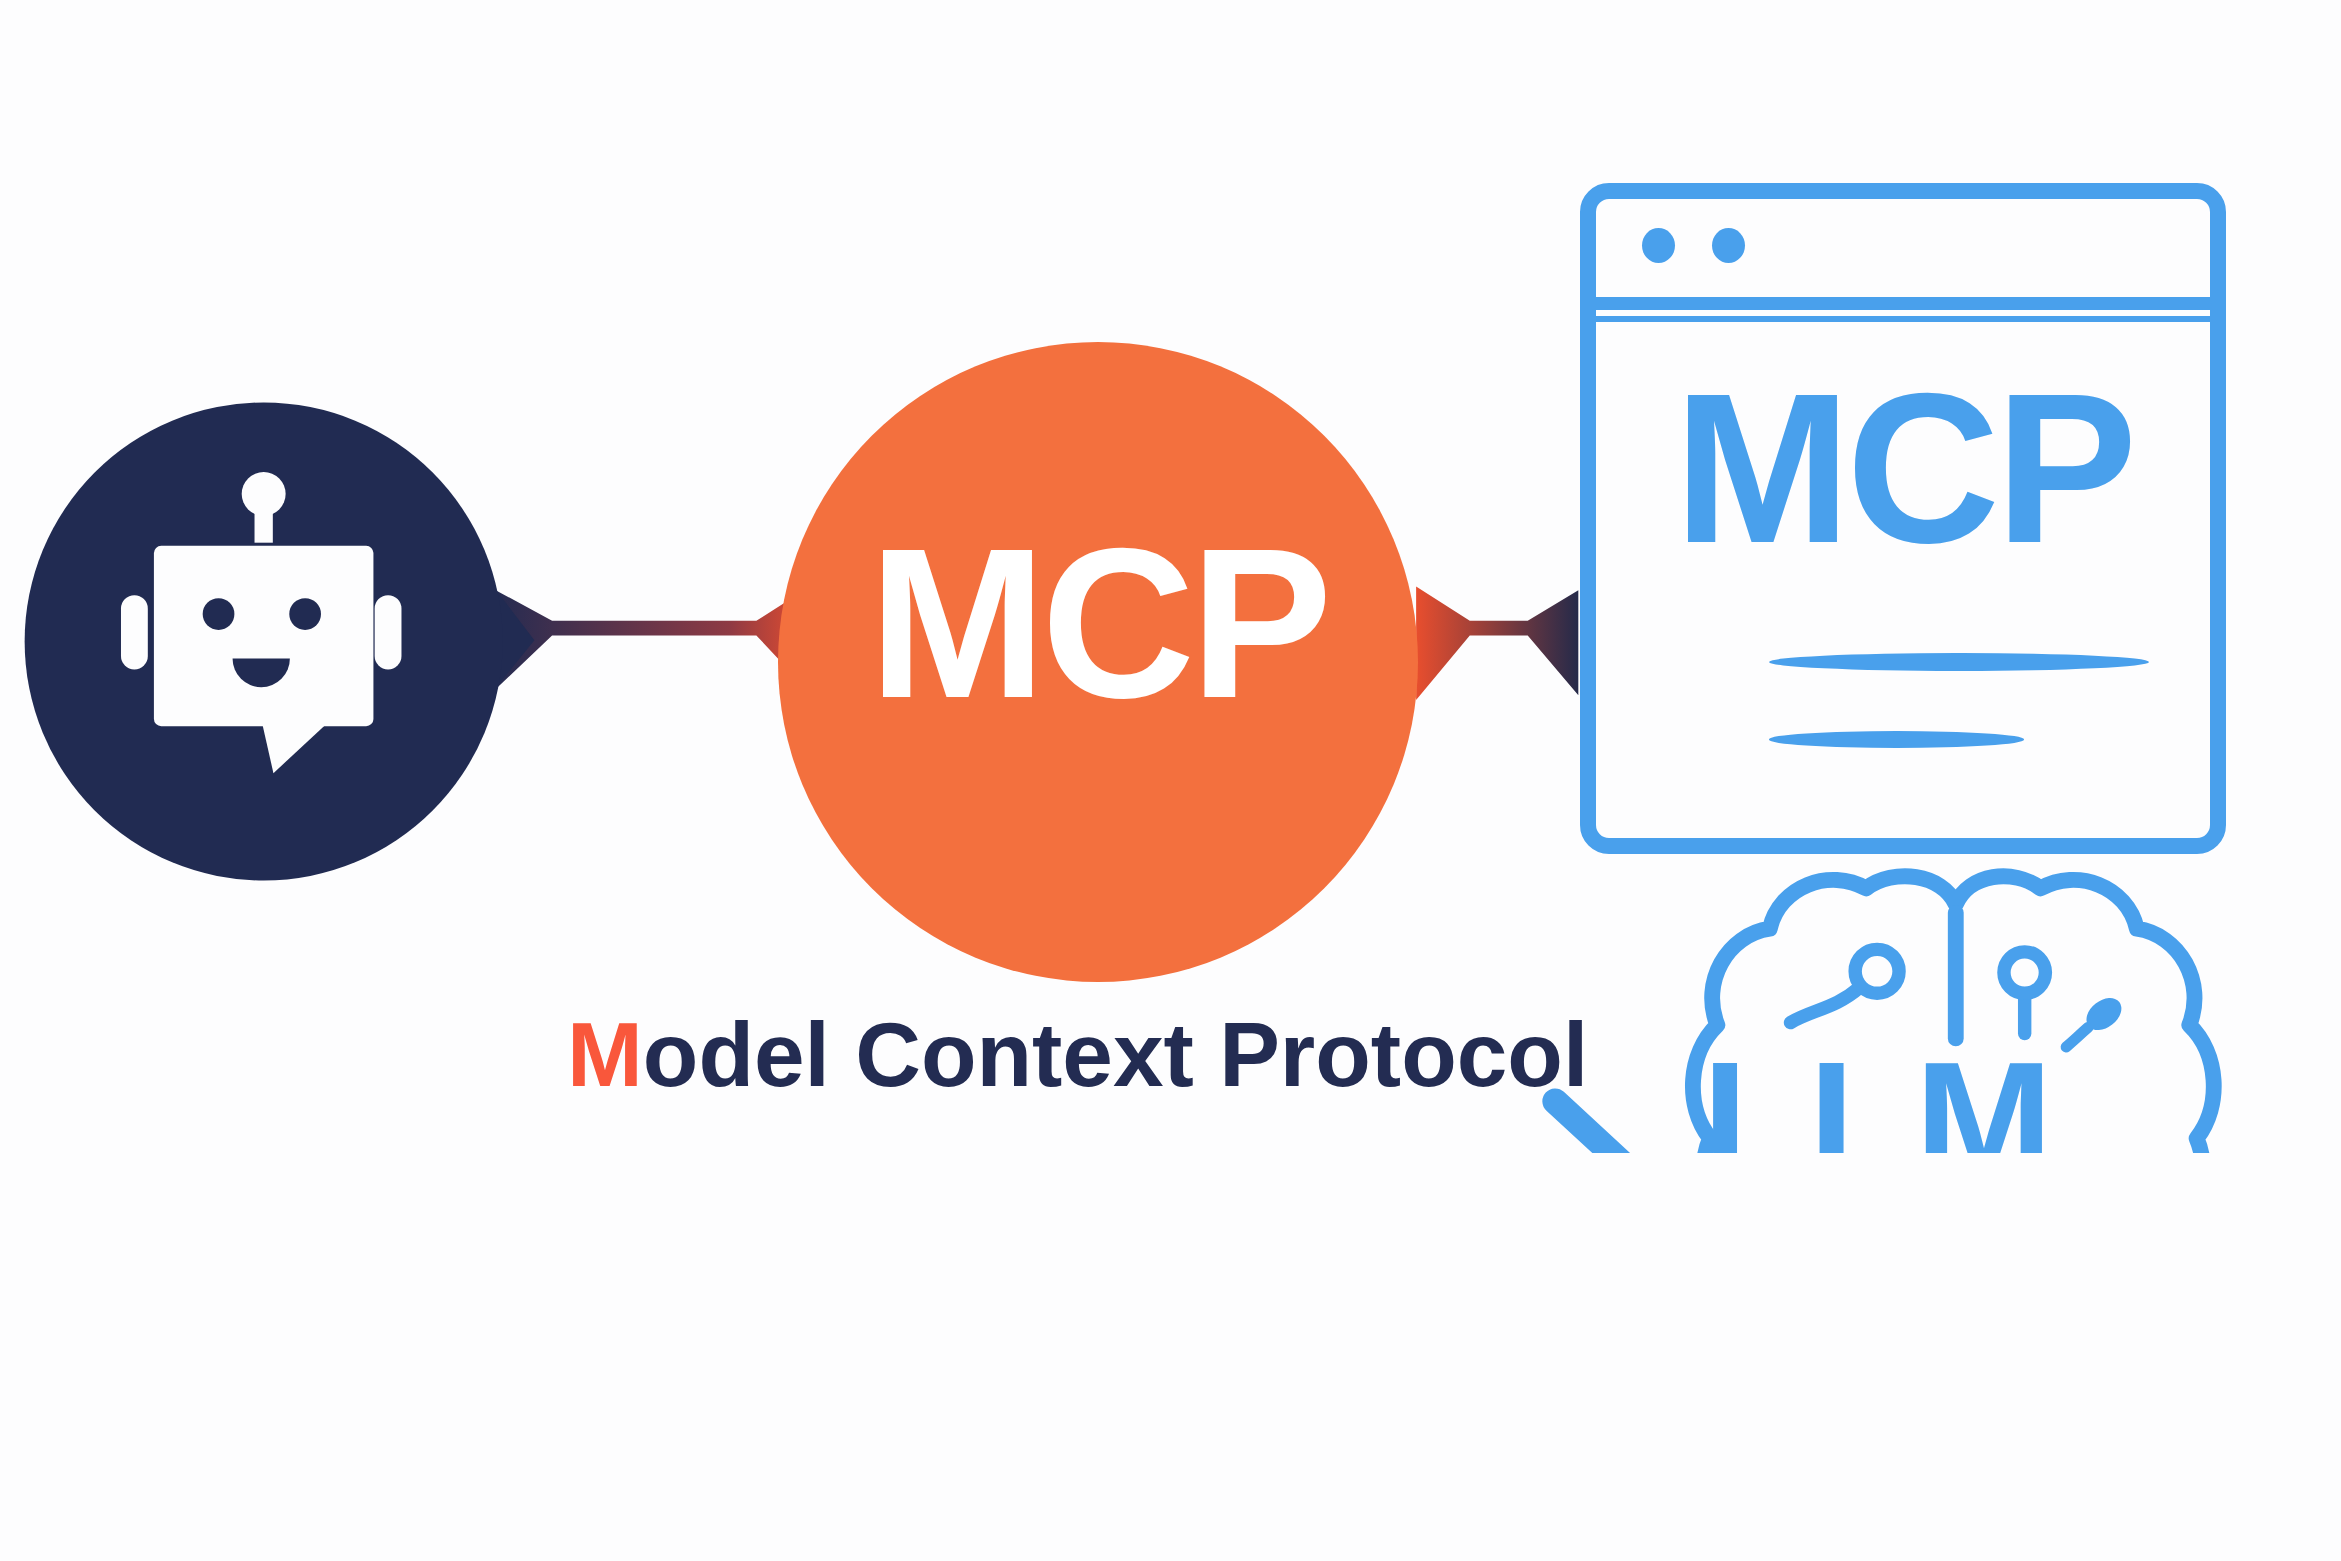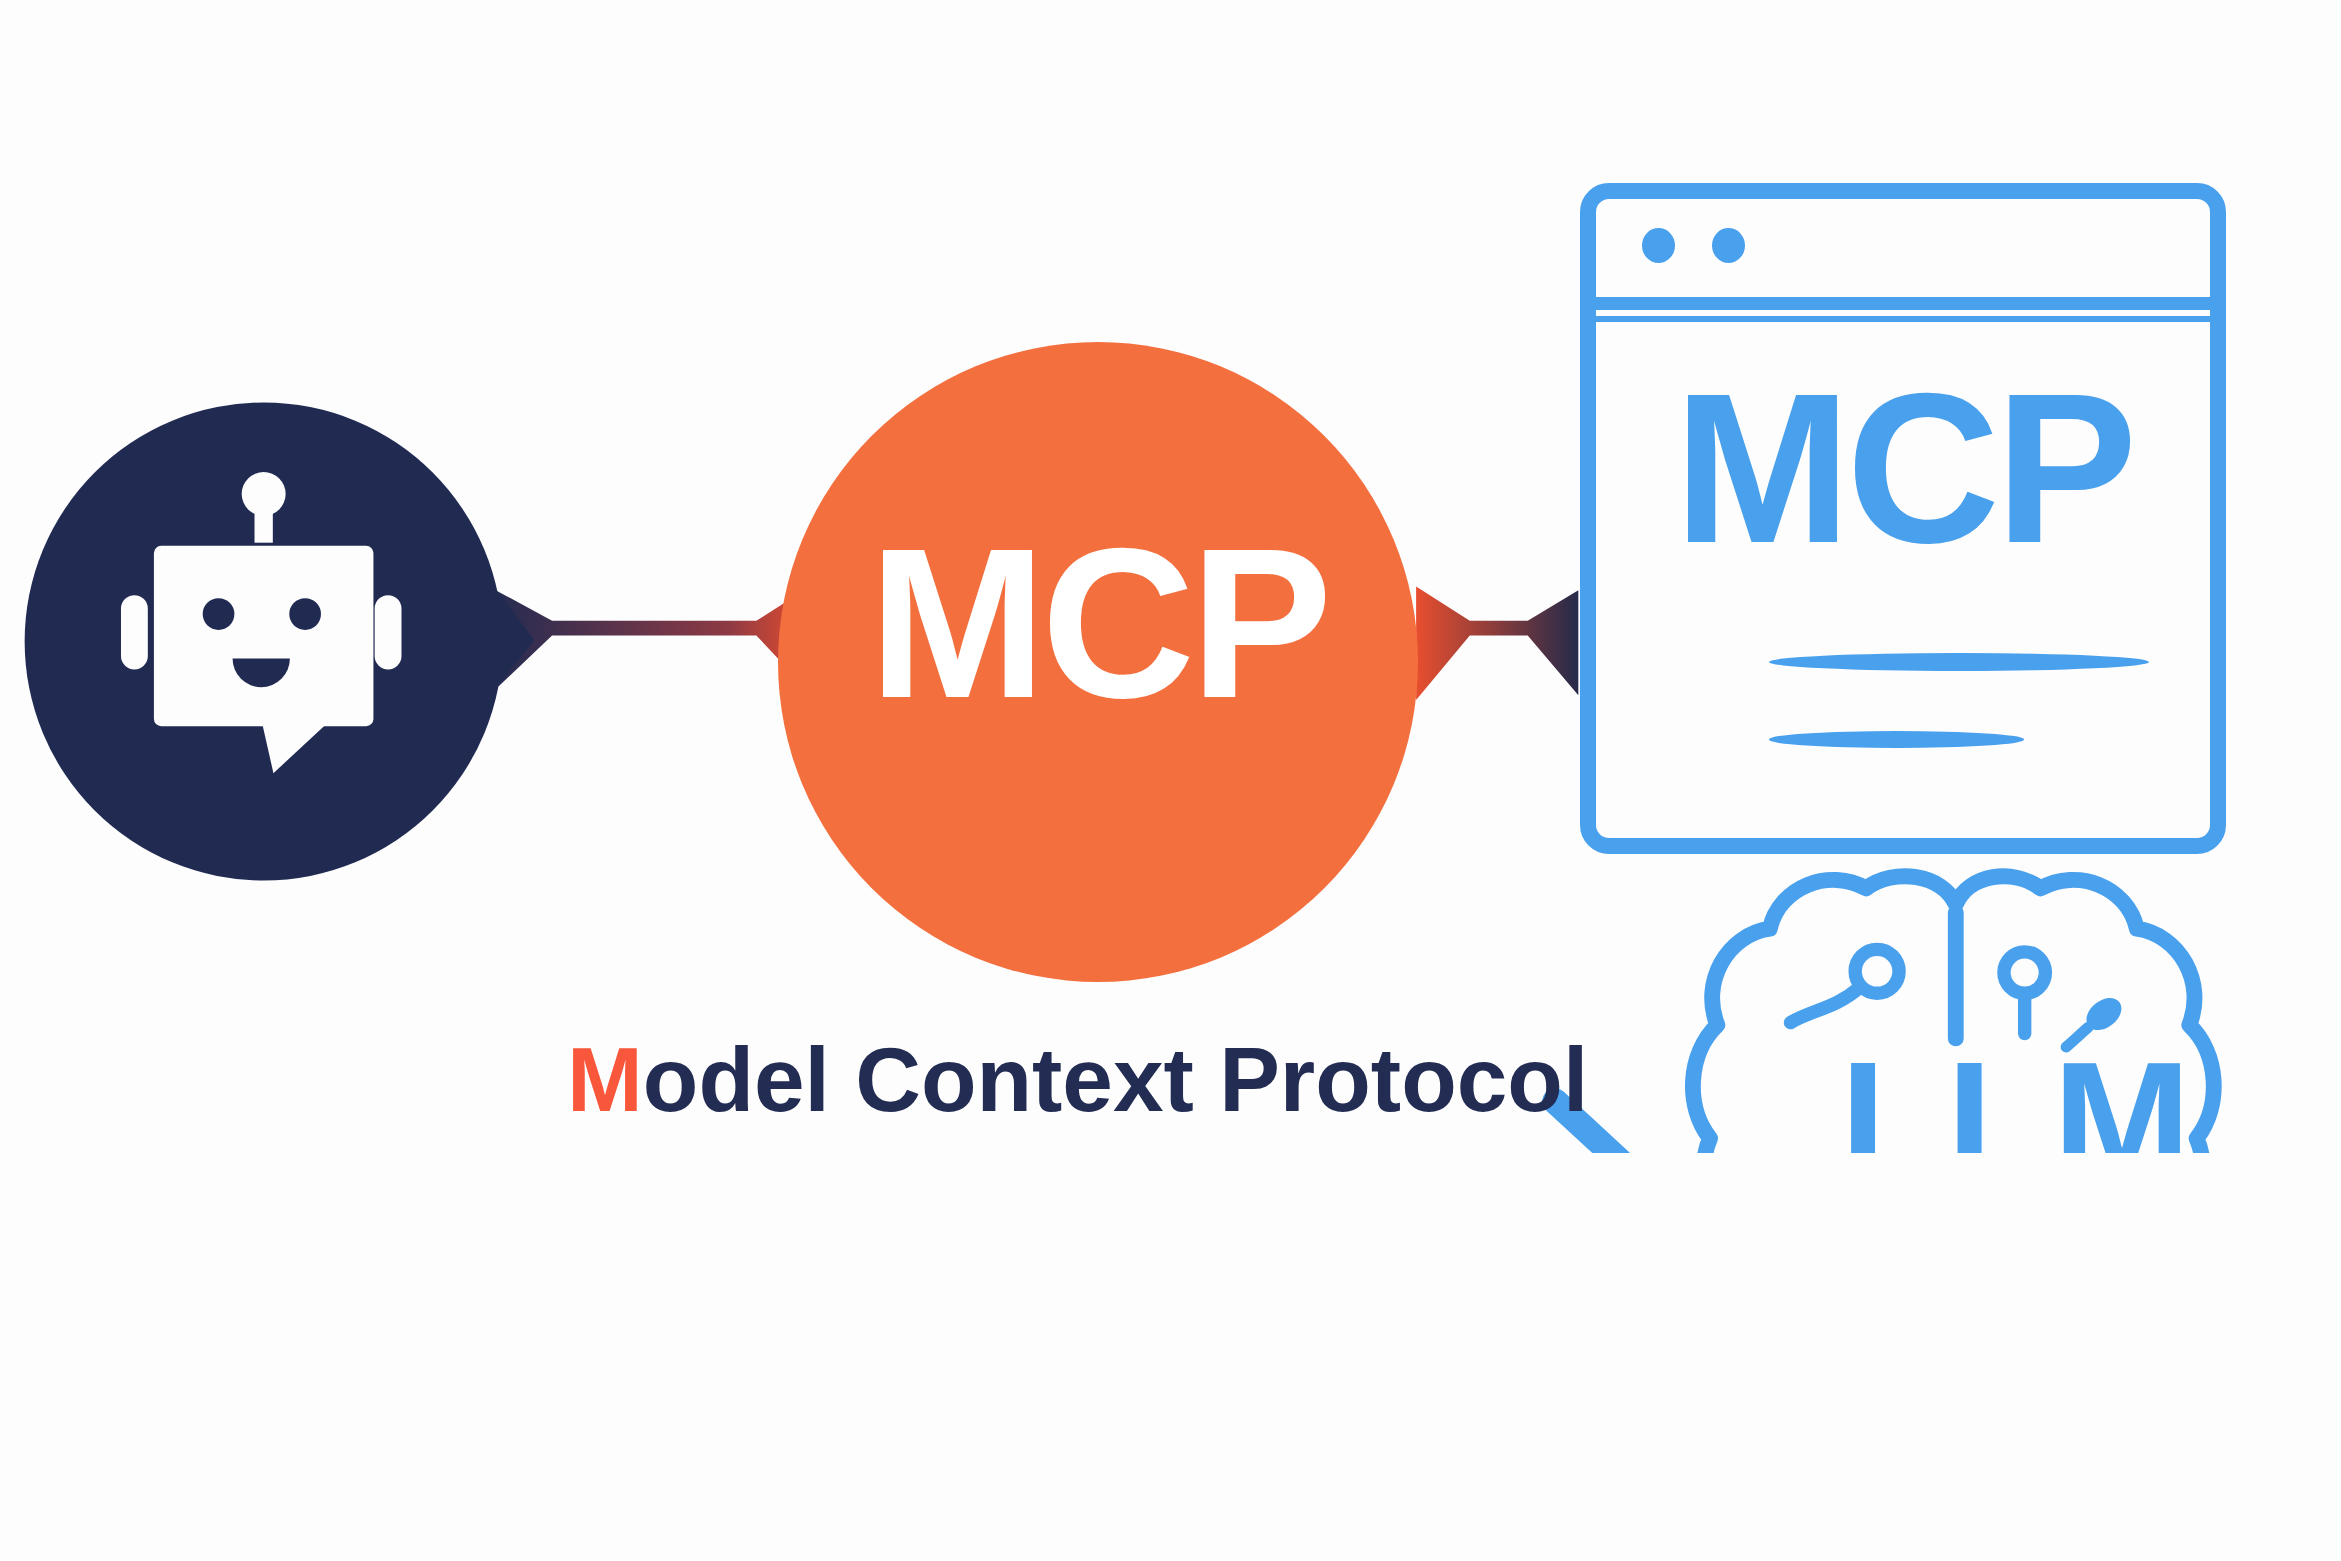--- a/index.html
+++ b/index.html
@@ -67,27 +67,26 @@
   }
   .win-line.l1{left:173px;top:454px;width:380px;height:18.3px;}
   .win-line.l2{left:173px;top:532px;width:255px;height:16.5px;}
 
   
   .caption{
     position:absolute;left:567px;top:1009px;width:1067px;
     font-size:91px;line-height:91px;font-weight:700;
     color:var(--caption-navy);
     white-space:nowrap;
-    margin-top:25px;
   }
   .caption .accent{color:var(--caption-accent);}
 
   
   .llm-label{
-    position:absolute;left:1829px;top:1037px;width:378px;
+    position:absolute;left:1691px;top:1037px;width:378px;
     text-align:center;
     font-size:166px;line-height:166px;font-weight:700;
     letter-spacing:4.9px;
     color:var(--blue);
   }
 </style>
 </head>
 <body>
 
 <div class="canvas">

